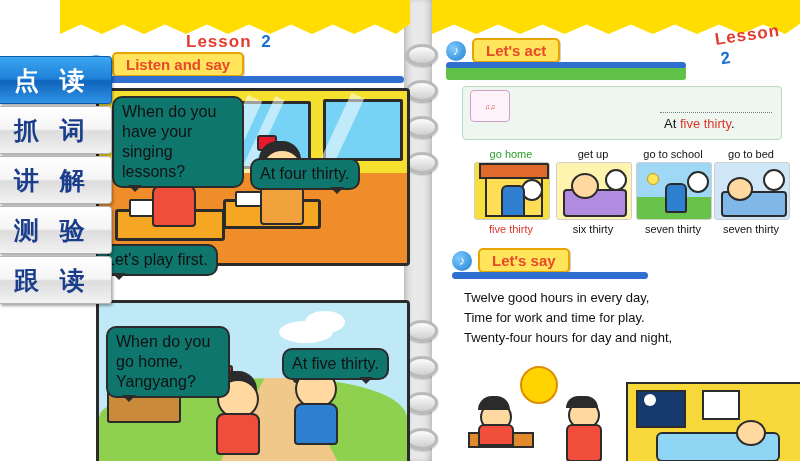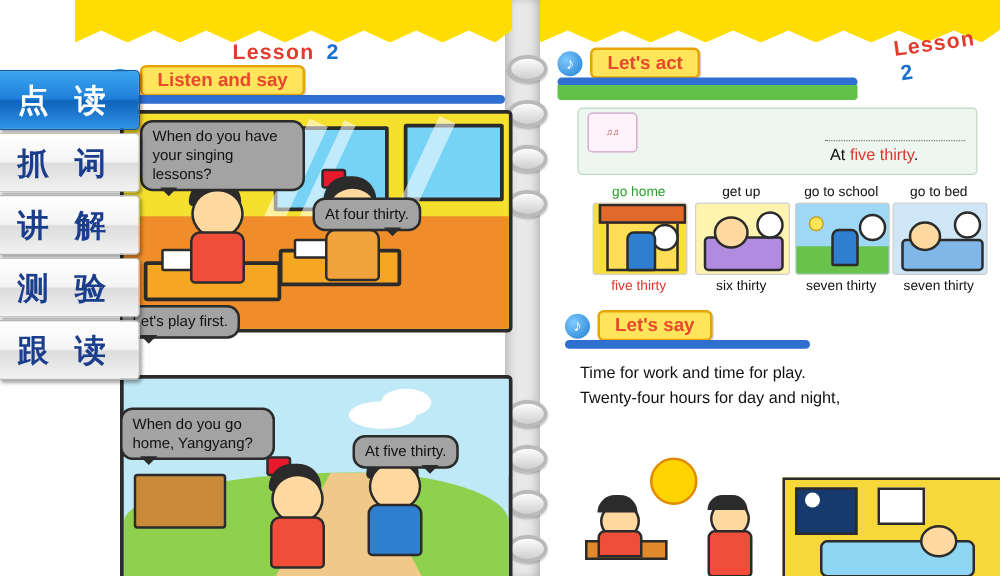--- a/index.html
+++ b/index.html
@@ -56,22 +56,22 @@
   .desk{position:absolute;background:#f5a623;border:3px solid #2b2b2b;border-radius:3px;}
   .book{position:absolute;background:#fff;border:2px solid #2b2b2b;border-radius:2px;}
 
   .kid{position:absolute;}
   .kid .head{position:absolute;width:38px;height:36px;border-radius:50%;background:#ffd9a0;border:2.5px solid #2b2b2b;}
   .kid .hair{position:absolute;width:42px;height:22px;border-radius:21px 21px 4px 4px;background:#2b2b2b;}
   .kid .body{position:absolute;width:40px;height:38px;border-radius:8px 8px 4px 4px;border:2.5px solid #2b2b2b;}
   .bow{position:absolute;width:16px;height:12px;background:#e8192c;border:2px solid #2b2b2b;border-radius:3px;}
 
   
-  .bubble{position:absolute;background:#a3a3a3;border:2px solid #2b2b2b;border-radius:10px;
-          padding:4px 8px;font-size:12px;color:#111;line-height:1.25;}
+  .bubble{position:absolute;background:#0f766e;border:2px solid #2b2b2b;border-radius:10px;
+          padding:4px 8px;font-size:16px;color:#111;line-height:1.25;}
   .bubble::after{content:"";position:absolute;width:0;height:0;border:7px solid transparent;}
   .bubble.tail-bl::after{left:14px;bottom:-13px;border-top-color:#2b2b2b;}
   .bubble.tail-br::after{right:14px;bottom:-13px;border-top-color:#2b2b2b;}
 
   .sky{position:absolute;left:0;right:0;top:0;height:78px;background:#bfe9f7;}
   .cloud{position:absolute;background:#fff;border-radius:50%;}
   .hill{position:absolute;bottom:0;left:0;right:0;height:86px;background:#8fd14f;border-radius:60% 40% 0 0/40px 40px 0 0;}
   .path{position:absolute;bottom:0;left:120px;width:120px;height:86px;background:#f0c98a;
          clip-path:polygon(38% 0,62% 0,100% 100%,0 100%);}
   .bench{position:absolute;left:108px;top:392px;width:70px;height:40px;background:#c98a3a;border:2.5px solid #2b2b2b;border-radius:3px;}
@@ -192,21 +192,21 @@
       <div class="head" style="left:10px;top:14px"></div>
       <div class="body" style="left:9px;top:48px;background:#f04d3a"></div>
     </div>
     <div class="kid" style="left:186px;top:56px;width:56px;height:100px">
       <div class="hair" style="left:8px;top:2px"></div>
       <div class="head" style="left:10px;top:10px"></div>
       <div class="body" style="left:9px;top:44px;background:#2f7fd0"></div>
     </div>
   </div>
 
-  <div class="bubble tail-bl" style="left:96px;top:326px;width:104px">When do you go home, Yangyang?</div>
+  <div class="bubble tail-bl" style="left:106px;top:326px;width:104px">When do you go home, Yangyang?</div>
   <div class="bubble tail-br" style="left:282px;top:348px">At five thirty.</div>
 
   <div class="lesson-title lesson-right">
     <span style="color:#e23c2e">Lesson</span>
     <span style="color:#1b6fd0;margin-left:3px">2</span>
   </div>
 
   <div class="sec-head" style="left:446px;top:38px">
     <span class="note-ico">♪</span>
     <span class="sec-label">Let's act</span>
@@ -263,20 +263,21 @@
     <div class="time">seven thirty</div>
   </div>
 
   <div class="sec-head" style="left:452px;top:248px">
     <span class="note-ico">♪</span>
     <span class="sec-label">Let's say</span>
   </div>
   <div class="sec-rule" style="left:452px;top:272px;width:196px"></div>
 
   <div class="rhyme" style="left:464px;top:288px">
+    <div>Twelve good hours in every day,</div>
     <div>Time for work and time for play.</div>
     <div>Twenty-four hours for day and night,</div>
   </div>
 
   <div style="position:absolute;left:520px;top:366px;width:34px;height:34px;border-radius:50%;background:#ffd400;border:2px solid #e08b00;"></div>
 
   <div style="position:absolute;left:462px;top:396px;width:80px;height:64px">
     <div style="position:absolute;left:6px;top:36px;width:62px;height:12px;background:#e08a2b;border:2px solid #2b2b2b;"></div>
     <div style="position:absolute;left:18px;top:6px;width:28px;height:26px;border-radius:50%;background:#ffd9a0;border:2px solid #2b2b2b;"></div>
     <div style="position:absolute;left:16px;top:0;width:32px;height:14px;border-radius:16px 16px 0 0;background:#2b2b2b;"></div>

